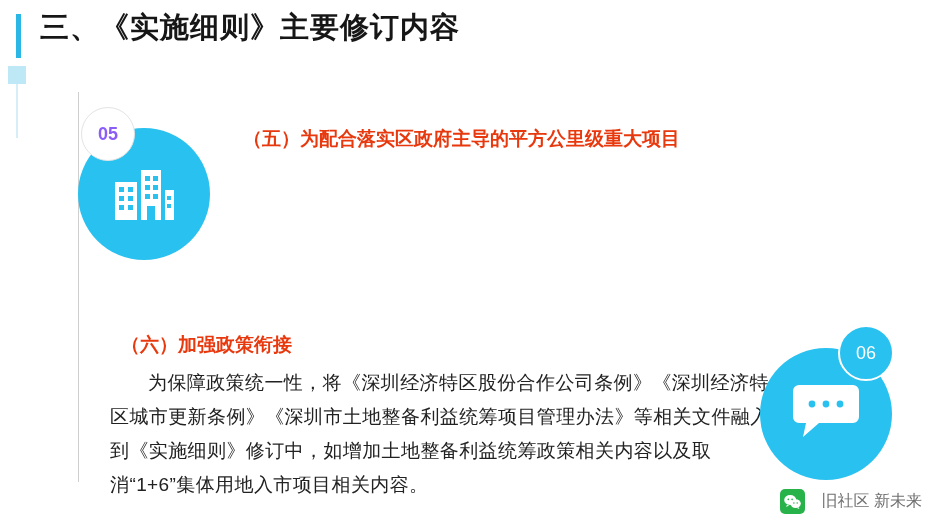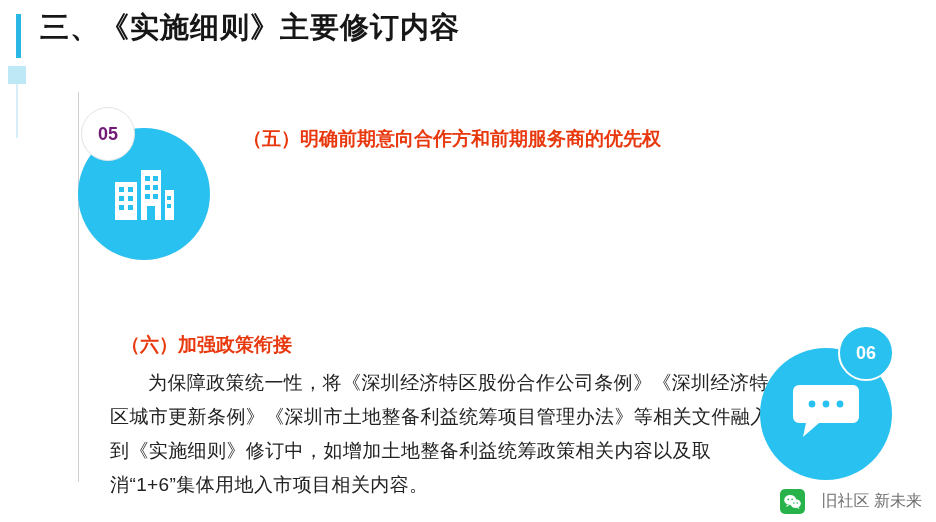--- a/index.html
+++ b/index.html
@@ -85,21 +85,21 @@
     width: 52px;
     height: 52px;
     border-radius: 50%;
     background: #ffffff;
     border: 1px solid #e3e3e3;
     display: flex;
     align-items: center;
     justify-content: center;
     font-size: 18px;
     font-weight: bold;
-    color: #701a75;
+    color: #8b5cf6;
   }
   .building-icon {
     position: absolute;
     left: 113px;
     top: 170px;
     width: 62px;
     height: 50px;
   }
 
   .heading-05 {
@@ -138,21 +138,21 @@
     left: 838px;
     top: 325px;
     width: 52px;
     height: 52px;
     border-radius: 50%;
     background: #29c1ef;
     display: flex;
     align-items: center;
     justify-content: center;
     font-size: 18px;
-    font-weight: bold;
+    font-weight: normal;
     color: #ffffff;
     border: 2px solid #ffffff;
   }
   .chat-icon {
     position: absolute;
     left: 793px;
     top: 385px;
     width: 66px;
     height: 52px;
   }
@@ -230,21 +230,21 @@
     <rect x="32" y="15" width="5" height="5" fill="#29c1ef"></rect>
     <rect x="40" y="15" width="5" height="5" fill="#29c1ef"></rect>
     <rect x="32" y="24" width="5" height="5" fill="#29c1ef"></rect>
     <rect x="40" y="24" width="5" height="5" fill="#29c1ef"></rect>
     <rect x="34" y="36" width="8" height="14" fill="#29c1ef"></rect>
     <rect x="54" y="26" width="4" height="4" fill="#29c1ef"></rect>
     <rect x="54" y="34" width="4" height="4" fill="#29c1ef"></rect>
   </svg>
   <div class="circle-small-05">05</div>
 
-  <div class="heading-05">（五）明确前期意向合作方和前期服务商的优先权</div>
+  <div class="heading-05">（五）为配合落实区政府主导的平方公里级重大项目</div>
 
   <div class="heading-06">（六）加强政策衔接</div>
   <div class="para-06">为保障政策统一性，将《深圳经济特区股份合作公司条例》《深圳经济特区城市更新条例》《深圳市土地整备利益统筹项目管理办法》等相关文件融入到《实施细则》修订中，如增加土地整备利益统筹政策相关内容以及取消“1+6”集体用地入市项目相关内容。</div>
 
   <div class="circle-big-06"></div>
   <svg class="chat-icon" viewBox="0 0 66 52" xmlns="http://www.w3.org/2000/svg">
     <path d="M6 0 H60 A6 6 0 0 1 66 6 V32 A6 6 0 0 1 60 38 H26 L10 52 L13 38 H6 A6 6 0 0 1 0 32 V6 A6 6 0 0 1 6 0 Z" fill="#ffffff"></path>
     <circle cx="19" cy="19" r="3.4" fill="#29c1ef"></circle>
     <circle cx="33" cy="19" r="3.4" fill="#29c1ef"></circle>
     <circle cx="47" cy="19" r="3.4" fill="#29c1ef"></circle>

